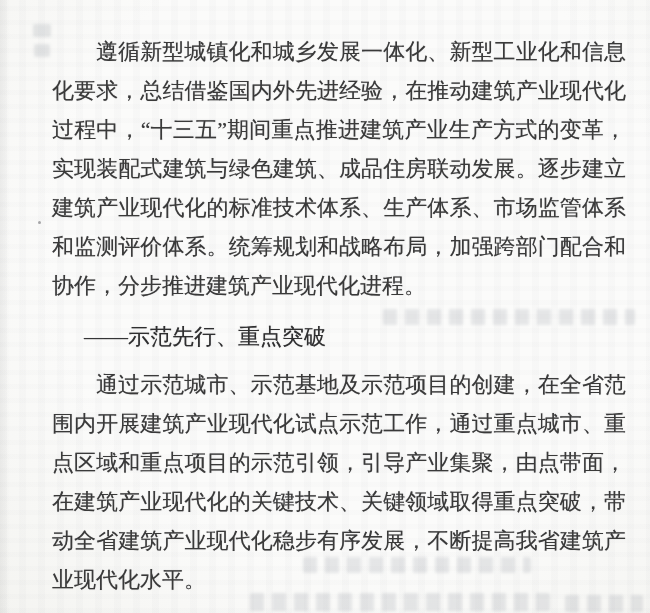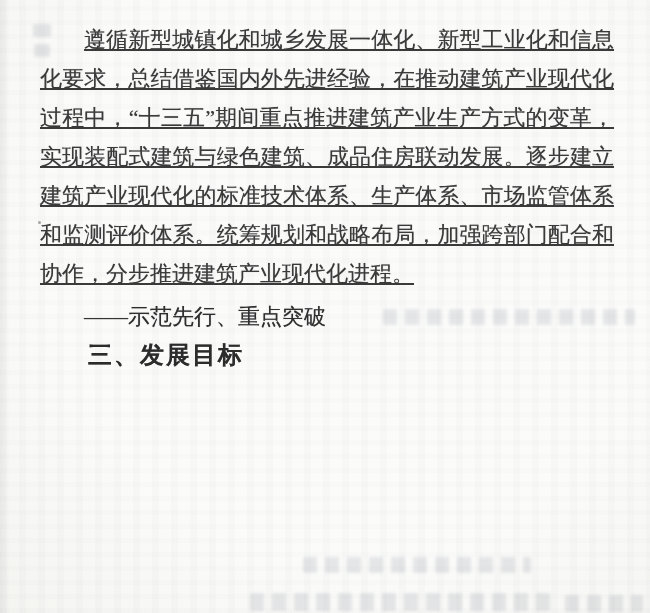--- a/index.html
+++ b/index.html
@@ -16,30 +16,29 @@
     overflow: hidden;
     background:
       linear-gradient(90deg, rgba(0,0,0,0.045) 0px, rgba(0,0,0,0.0) 10px),
       repeating-linear-gradient(90deg, rgba(90,95,110,0.022) 0 7px, rgba(0,0,0,0) 7px 19px),
       repeating-linear-gradient(0deg, rgba(90,95,110,0.016) 0 5px, rgba(0,0,0,0) 5px 14px),
       radial-gradient(ellipse at 55% 40%, #fbfbfa 60%, #f4f4f1 100%);
     background-color: #f9f9f7;
     font-family: "Liberation Serif", "DejaVu Serif", serif;
   }
   .body-para {
-    margin: 0;
+    margin: 12px;
     width: 574px;
     font-size: 22px;
     line-height: 39px;
     letter-spacing: 0;
     color: #3a3a3a;
     text-align: justify;
     text-justify: inter-ideograph;
     text-shadow: 0 0 0.7px rgba(70,70,75,0.55);
-    text-decoration: underline;
   }
   .indent { text-indent: 2em; }
   .subheading {
     margin: 4px 0 0 0;
     text-indent: 2em;
     font-size: 22px;
     line-height: 39px;
     font-weight: 400;
     color: #2f2f30;
     text-shadow: 0 0 0.7px rgba(45,45,50,0.6);
@@ -85,20 +84,21 @@
 </style>
 </head>
 <body>
 
 <div class="page">
 
   <p class="body-para indent">遵循新型城镇化和城乡发展一体化、新型工业化和信息化要求，总结借鉴国内外先进经验，在推动建筑产业现代化过程中，“十三五”期间重点推进建筑产业生产方式的变革，实现装配式建筑与绿色建筑、成品住房联动发展。逐步建立建筑产业现代化的标准技术体系、生产体系、市场监管体系和监测评价体系。统筹规划和战略布局，加强跨部门配合和协作，分步推进建筑产业现代化进程。</p>
 
   <p class="subheading">——示范先行、重点突破</p>
 
+  <p class="body-para indent para-2">通过示范城市、示范基地及示范项目的创建，在全省范围内开展建筑产业现代化试点示范工作，通过重点城市、重点区域和重点项目的示范引领，引导产业集聚，由点带面，在建筑产业现代化的关键技术、关键领域取得重点突破，带动全省建筑产业现代化稳步有序发展，不断提高我省建筑产业现代化水平。</p>
 
   <h2 class="section-heading">三、发展目标</h2>
 
   <div class="ghost-block" style="left:33px; top:24px; width:18px; height:13px;"></div>
   <div class="ghost-block" style="left:34px; top:44px; width:16px; height:13px;"></div>
   <div class="ghost-row" style="left:383px; top:309px; width:252px;"></div>
   <div class="ghost-row" style="left:303px; top:557px; width:228px;"></div>
   <div class="ghost-row" style="left:250px; top:593px; width:300px; height:18px;"></div>
   <div class="ghost-row" style="left:565px; top:595px; width:78px; height:17px;"></div>
   <div class="speck" style="left:38px; top:221px;"></div>

